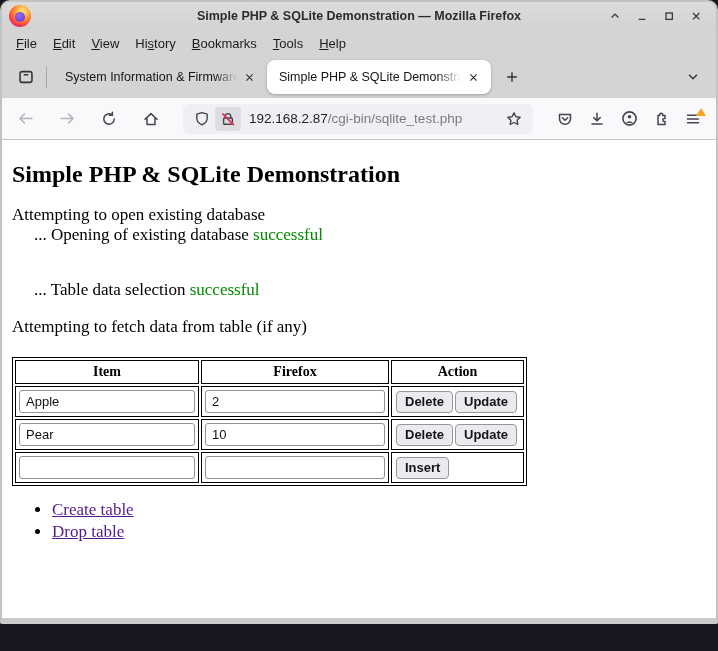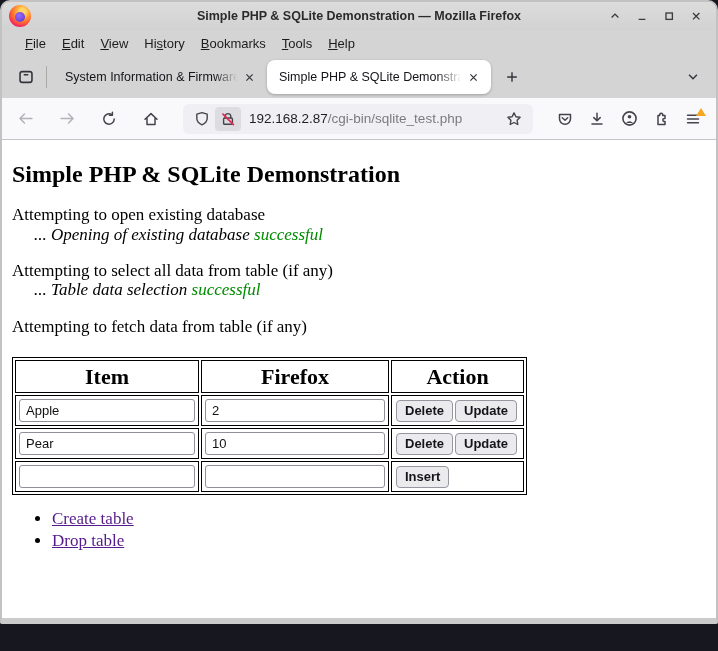--- a/index.html
+++ b/index.html
@@ -19,21 +19,21 @@
   .fx-logo { width:22px; height:22px; border-radius:50%; margin-left:7px;
     background:radial-gradient(circle at 62% 30%, #ffd567 0 14%, #ffa436 32%, #ff6d2e 52%, #f4275e 74%, #b5007f 100%); position:relative; }
   .fx-logo::after { content:""; position:absolute; left:29%; top:31%; width:46%; height:46%; border-radius:50%;
     background:radial-gradient(circle at 40% 35%, #9a6bff, #5a32c8); }
   .win-title { position:absolute; left:0; right:0; text-align:center; font-size:12.5px; font-weight:bold; color:#2b2b2b; pointer-events:none; }
   .win-controls { margin-left:auto; display:flex; align-items:center; gap:7px; padding-right:10px; }
   .win-btn { width:20px; height:20px; display:flex; align-items:center; justify-content:center; color:#3c3c3c; }
   .win-btn svg { stroke:#3c3c3c; stroke-width:1.8; fill:none; }
 
   
-  .menubar { height:26px; background:#d4d4d4; display:flex; align-items:center; padding-left:15px; flex:0 0 auto; }
+  .menubar { height:26px; background:#d4d4d4; display:flex; align-items:center; padding-left:6px; flex:0 0 auto; }
   .menu-item { font-size:13px; color:#1c1c1c; padding:3px 8px; border-radius:3px; }
   .menu-item u { text-decoration:underline; }
 
   
   .tabbar { height:42px; background:#d4d4d4; display:flex; align-items:center; padding:0 8px; flex:0 0 auto; }
   .fxview-btn { width:32px; height:30px; display:flex; align-items:center; justify-content:center; border-radius:4px; }
   .tab-sep { width:1px; height:22px; background:#a9a9a9; margin:0 6px 0 4px; }
   .tab { height:34px; display:flex; align-items:center; padding:0 8px 0 12px; border-radius:8px; font-size:12.5px; color:#15141a; }
   .tab-inactive { width:214px; }
   .tab-active { width:224px; background:#ffffff; box-shadow:0 1px 3px rgba(0,0,0,.25); }
@@ -62,27 +62,27 @@
   .right-icons { display:flex; align-items:center; flex:0 0 auto; }
   .menu-badge { position:absolute; top:4px; right:3px; width:0; height:0;
     border-left:5px solid transparent; border-right:5px solid transparent; border-bottom:8px solid #f5a623; }
   .hamburger-wrap { position:relative; }
 
   
   .content { flex:1 1 auto; background:#ffffff; overflow:hidden; padding:1px 10px 16px 10px;
     font-family:"Liberation Serif", serif; font-size:17px; line-height:1.14; color:#000; }
   .content h1 { font-size:24px; font-weight:bold; margin:20px 0 16px; font-family:"Liberation Serif", serif; }
   .status-p { margin:17px 0; }
-  .status-line2 { padding-left:22px;font-style:italic; }
+  .status-line2 { padding-left:22px; }
   .ok-green { color:#008b00; }
   .content h3 { font-size:19px; font-weight:bold; margin:26px 0 16px; }
 
   table.data { border-collapse:separate; border-spacing:2px; border:1px solid #000; margin-top:21px; background:#fff; }
   table.data th, table.data td { border:1px solid #000; }
-  table.data th { font-family:"Liberation Serif", serif; font-size:22px; font-weight:bold; text-align:center; padding:3px 4px; }
+  table.data th { font-family:"Liberation Serif", serif; font-size:14px; font-weight:bold; text-align:center; padding:3px 4px; }
   th.col-item { width:184px; } th.col-qty { width:188px; } th.col-action { width:114px; }
   table.data td { padding:3px; }
   td input[type="text"] { width:100%; height:23px; border:1px solid #90909c; border-radius:3px; background:#fff;
     font-family:"Liberation Sans", sans-serif; font-size:13px; padding:0 6px; color:#111; }
   .act-btn { font-family:"Liberation Sans", sans-serif; font-size:13px; color:#15141a;
     background:#ebebee; border:1px solid #96969e; border-radius:4px; padding:2px 8px 3px; margin-right:2px;font-weight:bold; }
   .act-cell { white-space:nowrap; padding:3px 4px !important; }
 
   ul.options { margin:14px 0 0; padding-left:40px; }
   ul.options li { margin:2px 0; color:#000; }
@@ -250,21 +250,21 @@
   <div class="content">
     <h1>Simple PHP &amp; SQLite Demonstration</h1>
 
     <p class="status-p">
       <span>Attempting to open existing database</span><br>
       <span class="status-line2"><span>... Opening of existing database </span><span class="ok-green">successful</span><span></span></span>
     </p>
 
 
     <p class="status-p">
-      <span>Attempting to select all data from table (if any)</span><br>
+      <br>
       <span class="status-line2"><span>... Table data selection </span><span class="ok-green">successful</span><span></span></span>
     </p>
 
     <p class="status-p">Attempting to fetch data from table (if any)</p>
 
     <table class="data">
       <tbody>
           <tr>
         <th class="col-item">Item</th>
         <th class="col-qty">Firefox</th>

